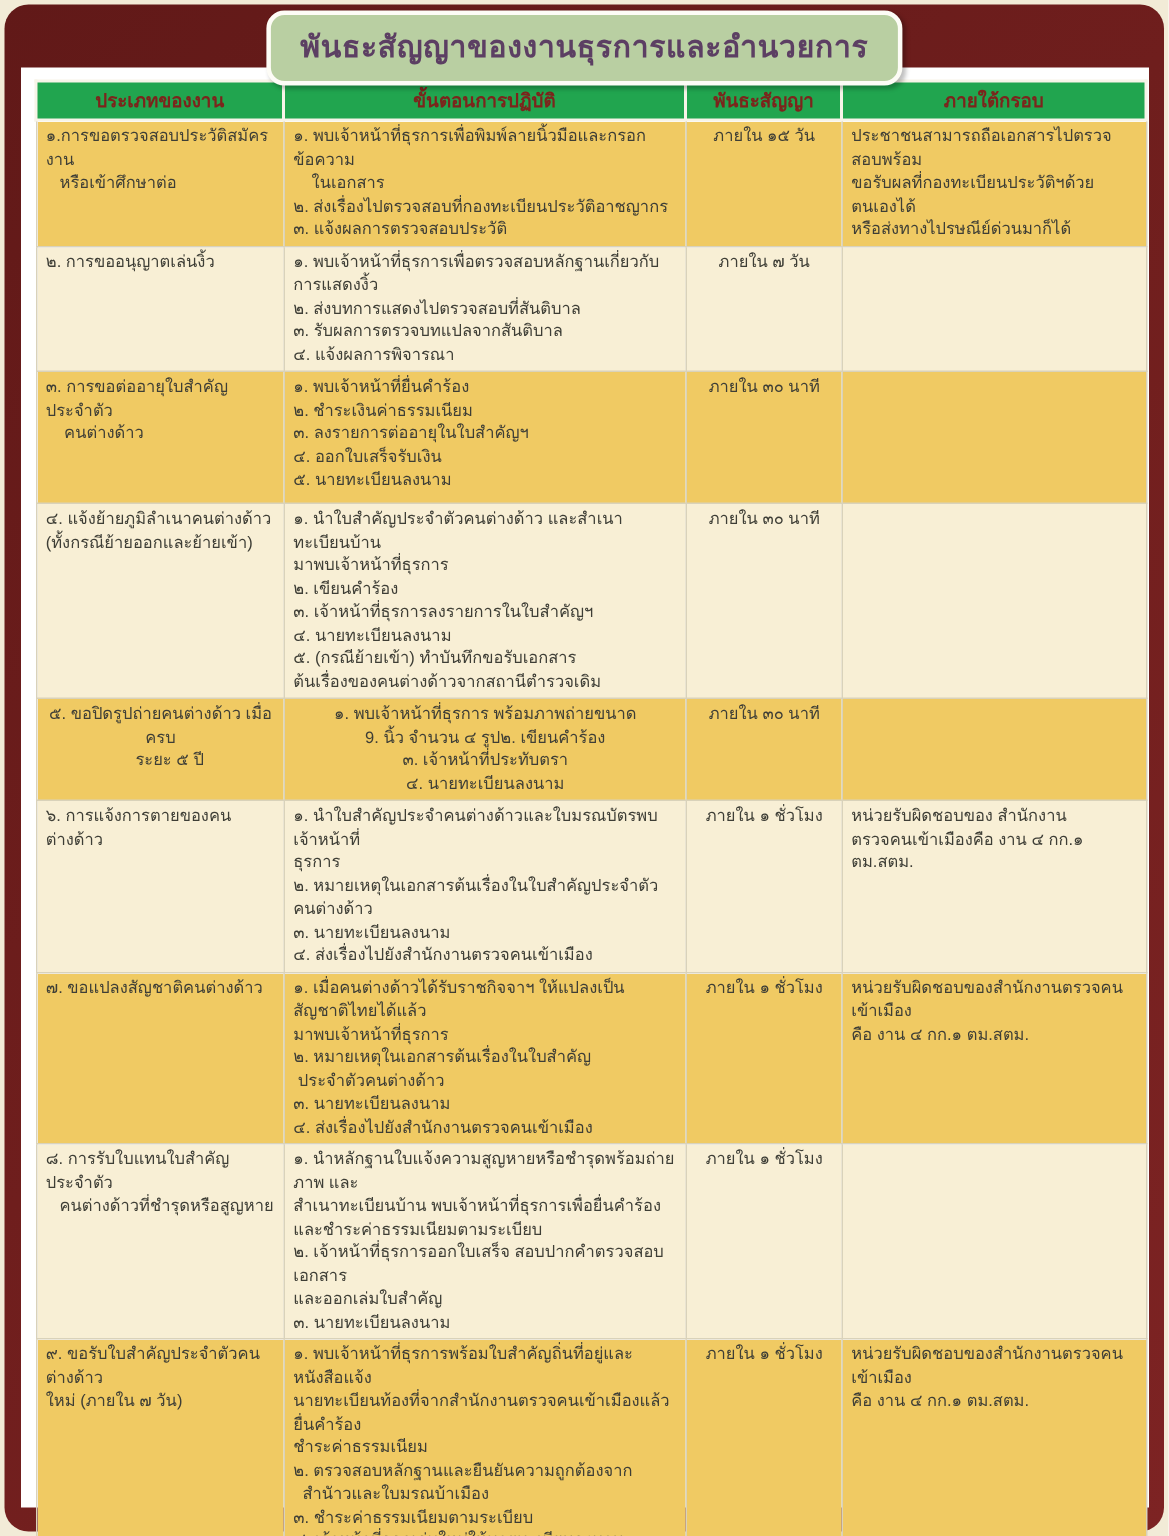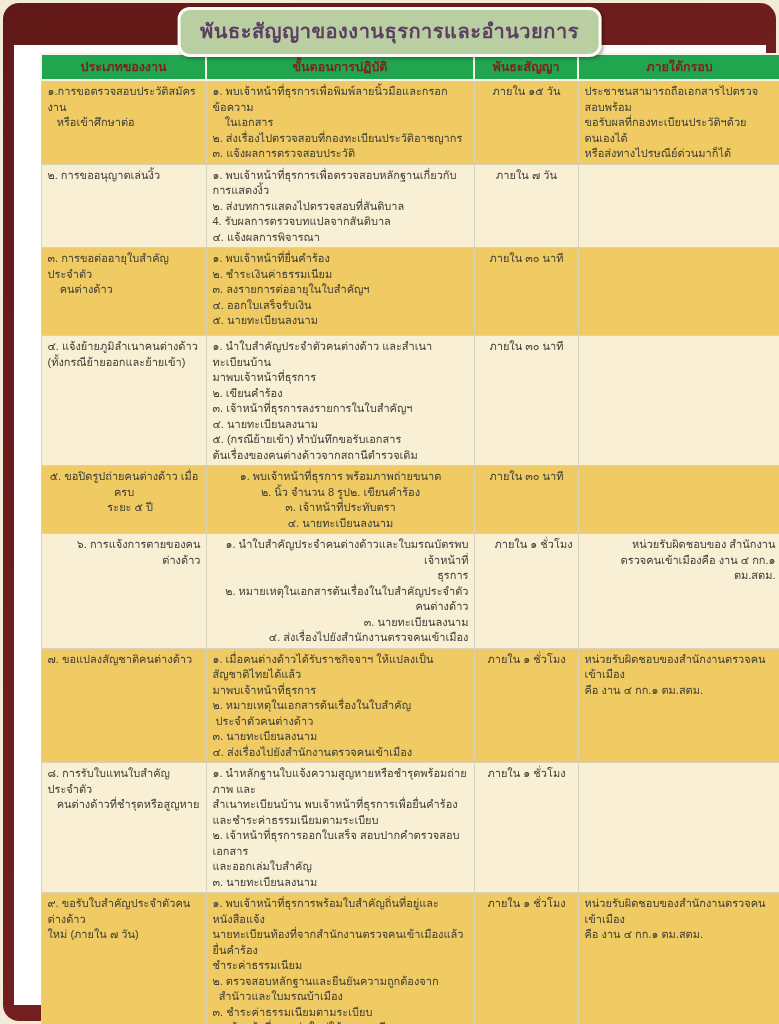--- a/index.html
+++ b/index.html
@@ -23,21 +23,21 @@
     font-family:"Liberation Sans","DejaVu Sans",sans-serif;
   }
   .page{
     position:absolute;left:3px;top:3px;right:3px;bottom:3px;
     background:linear-gradient(135deg,#611918 0%,var(--maroon) 45%,var(--maroon2) 100%);
     border-radius:16px;
   }
   .panel{
     position:absolute;left:11px;top:42px;right:10px;bottom:16px;
     background:var(--panel);
-    padding:8px 26px;
+    padding:8px 9px;
     box-sizing:border-box;
   }
   .title-pill{
     position:absolute;left:50%;top:4px;transform:translateX(-50%);
     background:var(--pill-green);
     border:3px solid #fdfcf6;
     border-radius:12px;
     padding:5px 20px 7px 20px;
     z-index:3;
     box-shadow:2px 2px 3px rgba(0,0,0,0.25);
@@ -76,21 +76,21 @@
     color:var(--body-text);
     font-size:11px;line-height:15.5px;
     white-space:pre-wrap;
   }
   
   tbody tr:nth-child(1) td{height:60px;}
   tbody tr:nth-child(2) td{height:60px;}
   tbody tr:nth-child(3) td{height:82px;}
   tbody tr:nth-child(4) td{height:110px;}
   tbody tr:nth-child(5) td{height:60px;text-align:center;}
-  tbody tr:nth-child(6) td{height:84px;text-align:right;}
+  tbody tr:nth-child(6) td{height:84px;}
   tbody tr:nth-child(7) td{height:96px;}
   tbody tr:nth-child(8) td{height:98px;}
   tbody tr:nth-child(9) td{height:112px;}
   tbody tr:nth-child(10) td{height:123px;}
 </style>
 </head>
 <body>
 
 <div class="page">
   <div class="title-pill">
@@ -133,21 +133,21 @@
               <div class="ln">หรือส่งทางไปรษณีย์ด่วนมาก็ได้</div>
             </td>
           </tr>
           <tr class="light">
             <td class="c-type">
               <div class="ln">๒. การขออนุญาตเล่นงิ้ว</div>
             </td>
             <td class="c-steps">
               <div class="ln">๑. พบเจ้าหน้าที่ธุรการเพื่อตรวจสอบหลักฐานเกี่ยวกับการแสดงงิ้ว</div>
               <div class="ln">๒. ส่งบทการแสดงไปตรวจสอบที่สันติบาล</div>
-              <div class="ln">4. รับผลการตรวจบทแปลจากสันติบาล</div>
+              <div class="ln">๓. รับผลการตรวจบทแปลจากสันติบาล</div>
               <div class="ln">๔. แจ้งผลการพิจารณา</div>
             </td>
             <td class="c-commit">
               <div class="ln">ภายใน ๗ วัน</div>
             </td>
             <td class="c-frame"></td>
           </tr>
           <tr class="dark">
             <td class="c-type">
               <div class="ln">๓. การขอต่ออายุใบสำคัญ ประจำตัว</div>
@@ -184,21 +184,21 @@
             </td>
             <td class="c-frame"></td>
           </tr>
           <tr class="dark">
             <td class="c-type">
               <div class="ln">๕. ขอปิดรูปถ่ายคนต่างด้าว เมื่อครบ</div>
               <div class="ln">    ระยะ ๕ ปี</div>
             </td>
             <td class="c-steps">
               <div class="ln">๑. พบเจ้าหน้าที่ธุรการ พร้อมภาพถ่ายขนาด</div>
-              <div class="ln">๒. นิ้ว จำนวน 8 รูป๒. เขียนคำร้อง</div>
+              <div class="ln">9. นิ้ว จำนวน ๔ รูป๒. เขียนคำร้อง</div>
               <div class="ln">๓. เจ้าหน้าที่ประทับตรา</div>
               <div class="ln">๔. นายทะเบียนลงนาม</div>
             </td>
             <td class="c-commit">
               <div class="ln">ภายใน ๓๐ นาที</div>
             </td>
             <td class="c-frame"></td>
           </tr>
           <tr class="light">
             <td class="c-type">

